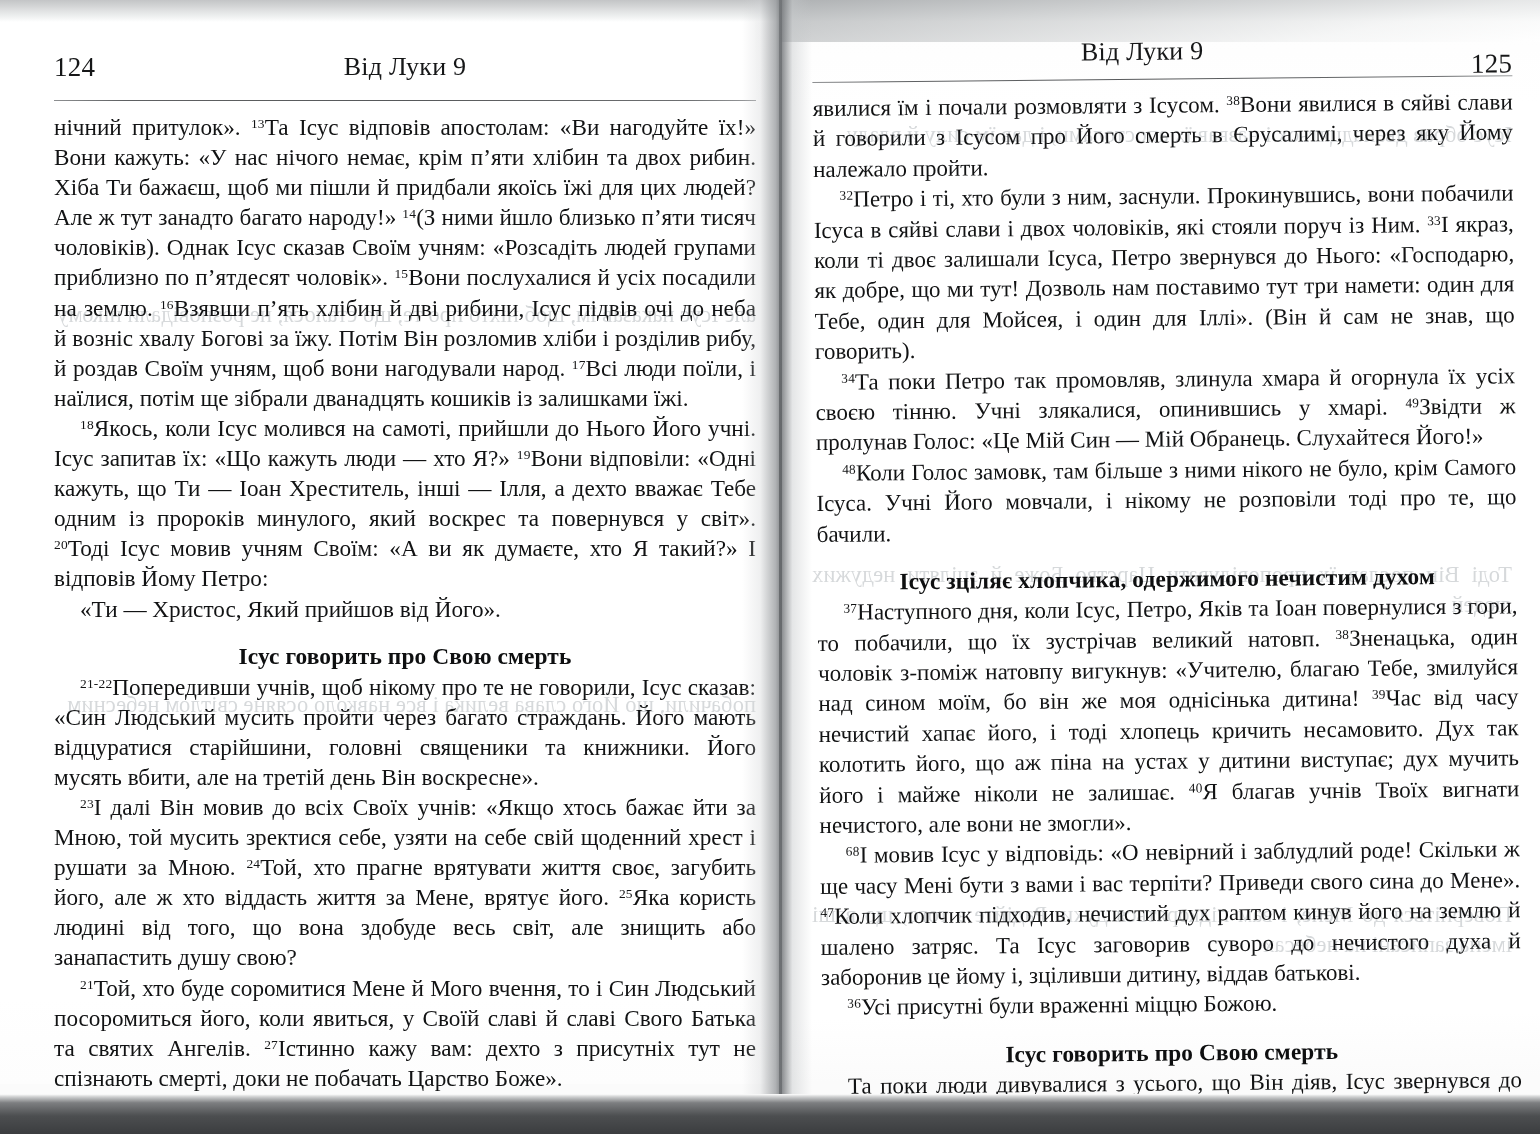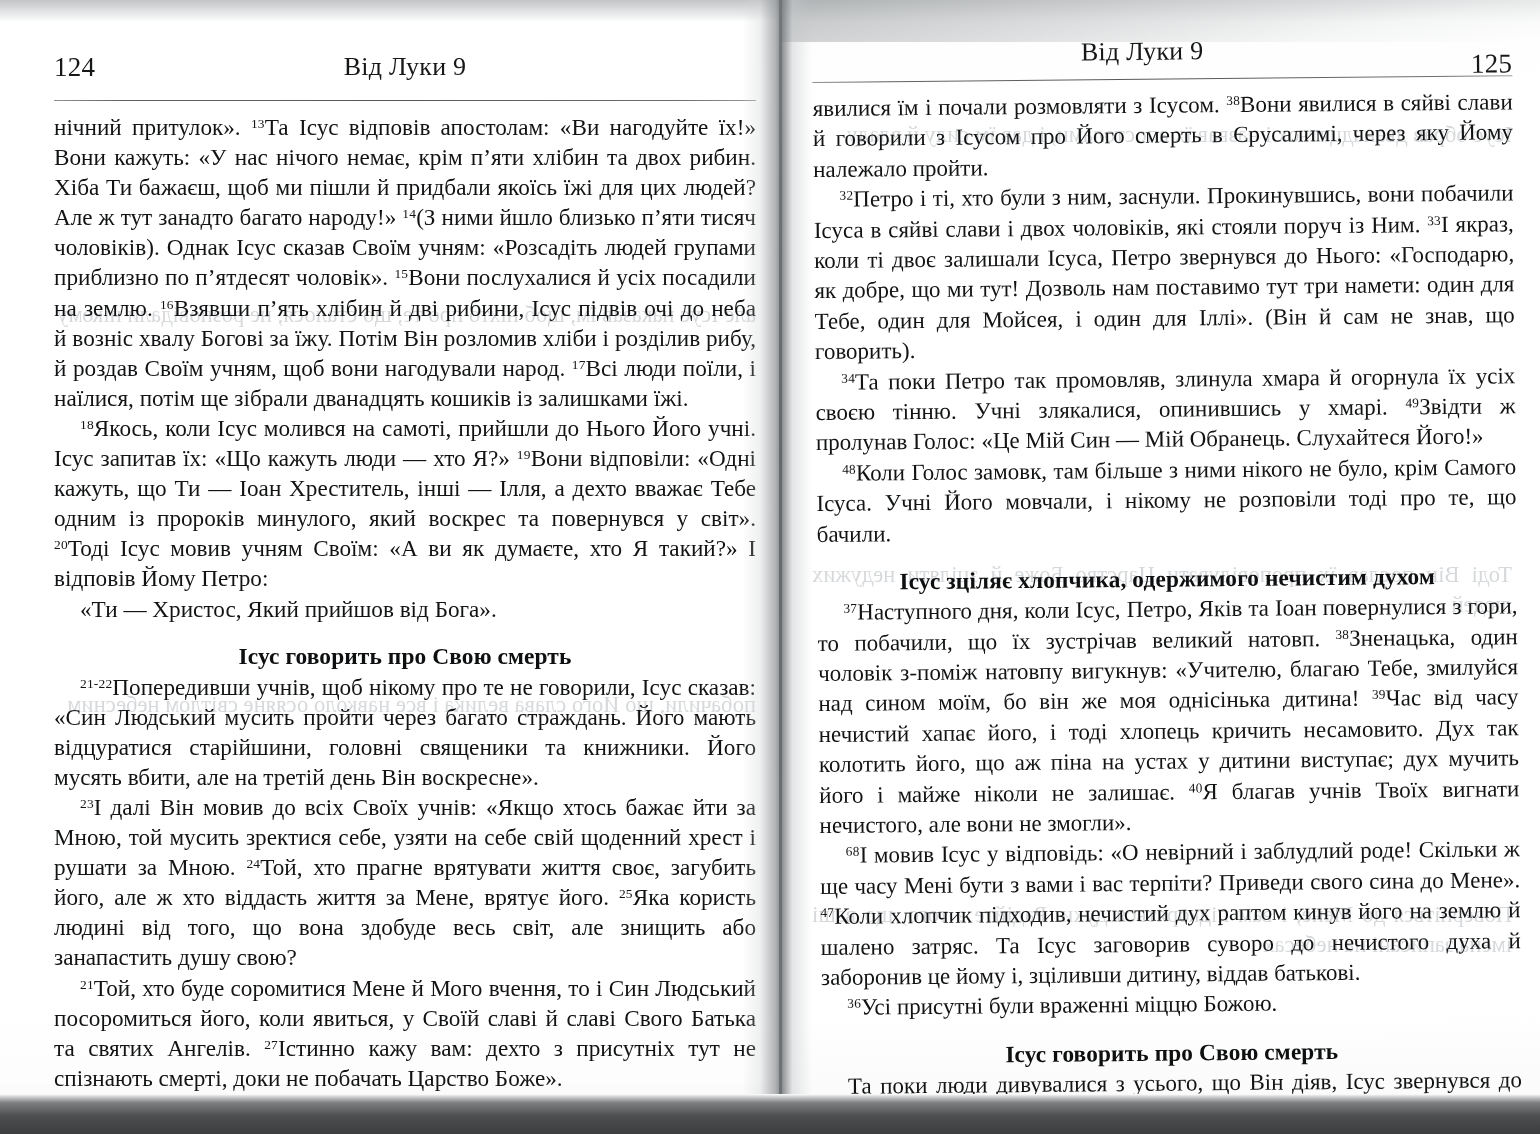--- a/index.html
+++ b/index.html
@@ -170,21 +170,21 @@
 
   <div class="page" id="page-left">
     <div class="runhead">
       <span class="folio left">124</span>
       <span class="booktitle">Від Луки 9</span>
     </div>
     <div class="rule"></div>
     <div class="col" id="col-left">
         <p class="noindent">нічний притулок». <sup>13</sup>Та Ісус відповів апостолам: «Ви нагодуйте їх!» Вони кажуть: «У нас нічого немає, крім п’яти хлібин та двох рибин. Хіба Ти бажаєш, щоб ми пішли й придбали якоїсь їжі для цих людей? Але ж тут занадто багато народу!» <sup>14</sup>(З ними йшло близько п’яти тисяч чоловіків). Однак Ісус сказав Своїм учням: «Розсадіть людей групами приблизно по п’ятдесят чоловік». <sup>15</sup>Вони послухалися й усіх посадили на землю. <sup>16</sup>Взявши п’ять хлібин й дві рибини, Ісус підвів очі до неба й возніс хвалу Богові за їжу. Потім Він розломив хліби і розділив рибу, й роздав Своїм учням, щоб вони нагодували народ. <sup>17</sup>Всі люди поїли, і наїлися, потім ще зібрали дванадцять кошиків із залишками їжі.</p>
         <p class="indent"><sup>18</sup>Якось, коли Ісус молився на самоті, прийшли до Нього Його учні. Ісус запитав їх: «Що кажуть люди — хто Я?» <sup>19</sup>Вони відповіли: «Одні кажуть, що Ти — Іоан Хреститель, інші — Ілля, а дехто вважає Тебе одним із пророків минулого, який воскрес та повернувся у світ». <sup>20</sup>Тоді Ісус мовив учням Своїм: «А ви як думаєте, хто Я такий?» І відповів Йому Петро:</p>
-        <p class="indent">«Ти — Христос, Який прийшов від Бога».</p>
+        <p class="indent">«Ти — Христос, Який прийшов від Його».</p>
         <h2 class="section">Ісус говорить про Свою смерть</h2>
         <p class="indent"><sup>21-22</sup>Попередивши учнів, щоб нікому про те не говорили, Ісус сказав: «Син Людський мусить пройти через багато страждань. Його мають відцуратися старійшини, головні священики та книжники. Його мусять вбити, але на третій день Він воскресне».</p>
         <p class="indent"><sup>23</sup>І далі Він мовив до всіх Своїх учнів: «Якщо хтось бажає йти за Мною, той мусить зректися себе, узяти на себе свій щоденний хрест і рушати за Мною. <sup>24</sup>Той, хто прагне врятувати життя своє, загубить його, але ж хто віддасть життя за Мене, врятує його. <sup>25</sup>Яка користь людині від того, що вона здобуде весь світ, але знищить або занапастить душу свою?</p>
         <p class="indent"><sup>21</sup>Той, хто буде соромитися Мене й Мого вчення, то і Син Людський посоромиться його, коли явиться, у Своїй славі й славі Свого Батька та святих Ангелів. <sup>27</sup>Істинно кажу вам: дехто з присутніх тут не спізнають смерті, доки не побачать Царство Боже».</p>
       </div>
   </div>
 
   <div class="page" id="page-right">
     <div class="runhead">
       <span class="booktitle">Від Луки 9</span>

